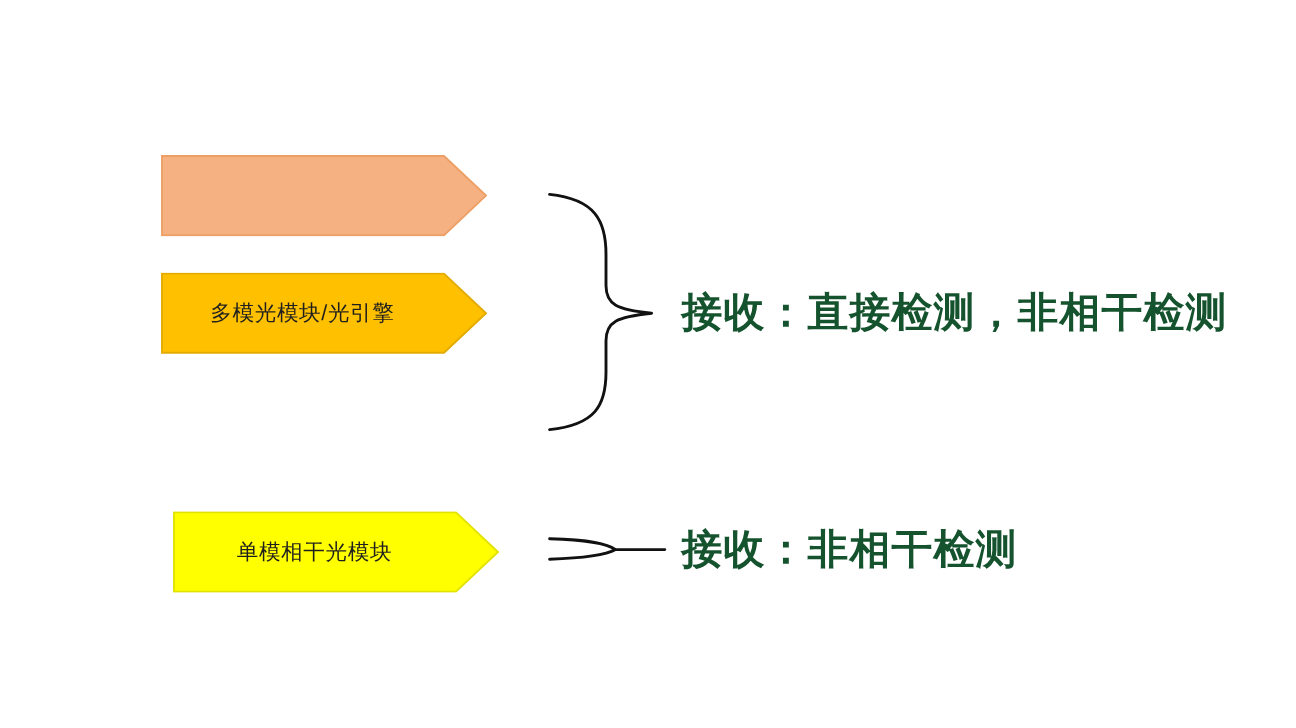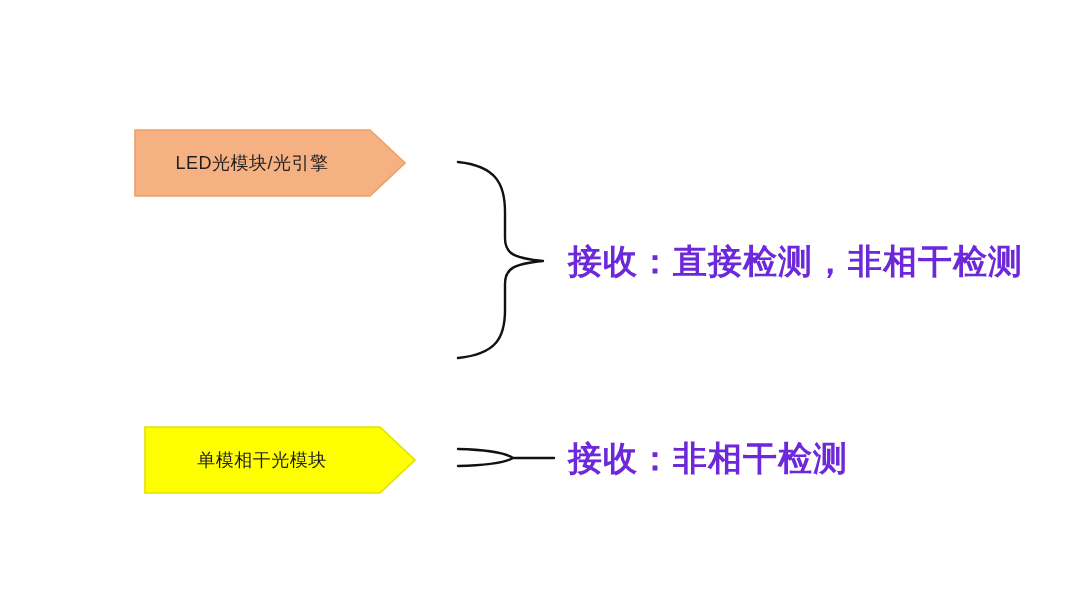--- a/index.html
+++ b/index.html
@@ -51,38 +51,43 @@
     fill: none;
     stroke: #111111;
     stroke-width: 2.4;
     stroke-linecap: round;
     stroke-linejoin: round;
   }
   .annotation {
     position: absolute;
     font-size: 34px;
     font-weight: 700;
-    color: #6d28d9;
+    color: #14532d;
     white-space: nowrap;
     letter-spacing: 1px;
     line-height: 36px;
   }
 </style>
 </head>
 <body>
 
 <div id="canvas">
 
   <div class="arrow-box" style="left:134px; top:129px;">
     <svg width="272" height="68" viewBox="0 0 272 68">
       <polygon points="1,1 236,1 271,34 236,67 1,67" stroke-width="1.6" fill="#F6B183" stroke="#EDA066"></polygon>
     </svg>
-    <div class="arrow-label">LED光模块/光引擎</div>
   </div>
 
+  <div class="arrow-box" style="left:134px; top:227px;">
+    <svg width="272" height="68" viewBox="0 0 272 68">
+      <polygon points="1,1 236,1 271,34 236,67 1,67" stroke-width="1.6" fill="#FFC000" stroke="#E3AB00"></polygon>
+    </svg>
+    <div class="arrow-label">多模光模块/光引擎</div>
+  </div>
 
 
   <div class="arrow-box" style="left:134px; top:426px;margin-left:10px;">
     <svg width="272" height="68" viewBox="0 0 272 68">
       <polygon points="1,1 236,1 271,34 236,67 1,67" stroke-width="1.6" fill="#FFFF00" stroke="#E2E200"></polygon>
     </svg>
     <div class="arrow-label">单模相干光模块</div>
   </div>
 
   <svg id="connector-layer" width="1080" height="607" viewBox="0 0 1080 607">

